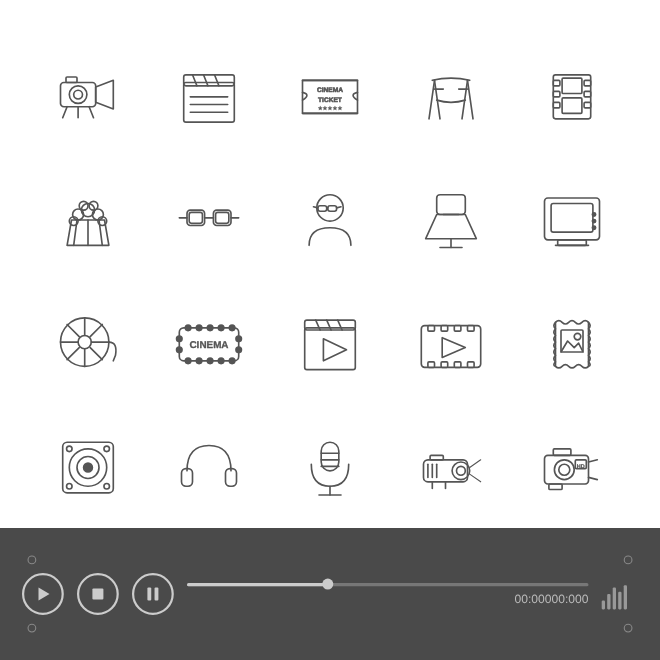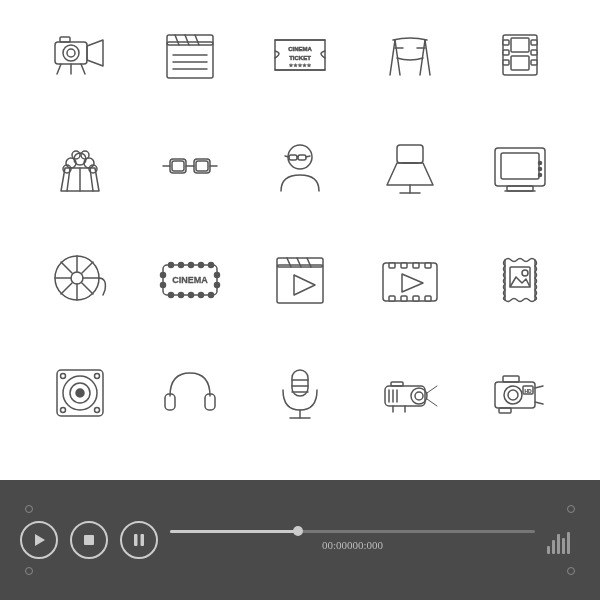--- a/index.html
+++ b/index.html
@@ -28,21 +28,21 @@
       grid-template-rows: repeat(4, 1fr);
       gap: 10px;
       width: 560px;
       height: 460px;
       padding: 10px;
     }
 
     .icon-cell {
       display: flex;
       justify-content: center;
-      align-items: flex-start;
+      align-items: flex-end;
       text-decoration: underline;
     }
 
     .icon-cell svg {
       width: 70px;
       height: 70px;
       fill: none;
       stroke: #555;
       stroke-width: 1.5;
       stroke-linecap: round;
@@ -141,24 +141,24 @@
       height: 10px;
       background: #ccc;
       border-radius: 50%;
       position: absolute;
       right: -5px;
       top: -3.5px;
     }
 
     .timeline-labels {
       display: flex;
-      justify-content: center;
+      justify-content: flex-end;
       color: #bbb;
       font-size: 11px;
-      font-family: Liberation Serif, serif;
+      font-family: Liberation Sans, sans-serif;
     }
 
     .waveform {
       display: flex;
       align-items: flex-end;
       gap: 2px;
       height: 28px;
       margin-right: 10px;
     }
 

